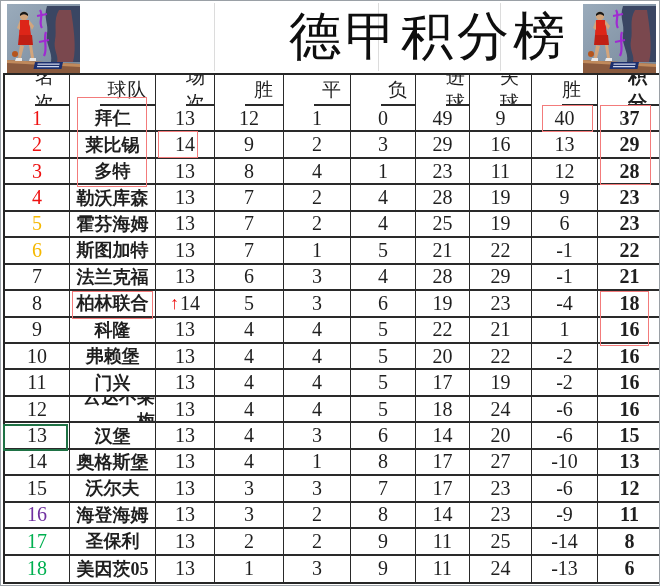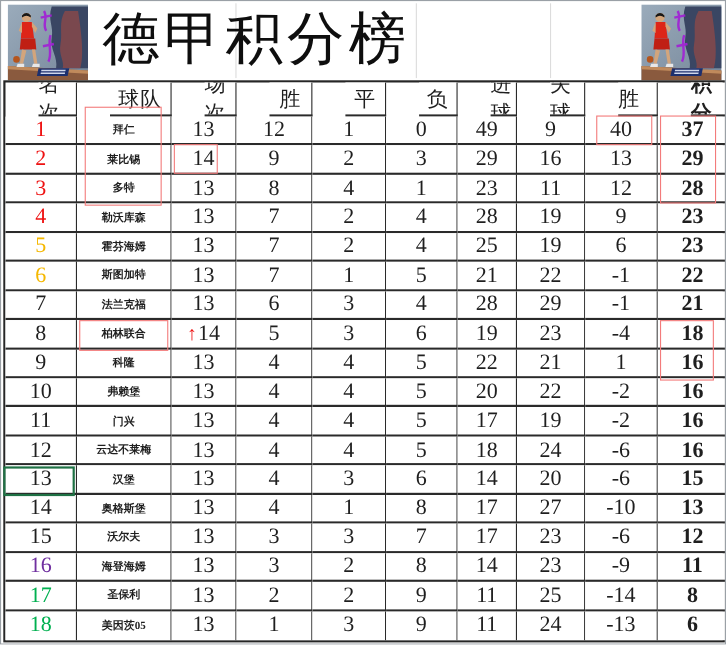--- a/index.html
+++ b/index.html
@@ -1,39 +1,39 @@
 <!DOCTYPE html>
 <html style="--rank-red: #ee1111; --rank-gold: #f5b800; --rank-purple: #7030a0; --rank-green: #00b050; --annotation-red: #f37b7b; --selection-green: #1f7245;"><head>
 <meta charset="utf-8">
 <style>
   html,body{margin:0;padding:0;background:#e8e8e8;}
   .page{position:relative;width:660px;height:586px;background:#fff;border:1px solid #9aa0a6;
         font-family:"Liberation Serif","DejaVu Serif",serif;overflow:hidden;box-sizing:border-box;}
   
   .title-band{position:absolute;left:0;top:0;width:660px;height:72px;}
   .grid-line-v{position:absolute;top:2px;height:68px;width:1px;background:#dcdcdc;}
-  .page-title{position:absolute;left:92px;right:92px;top:2px;height:68px;text-align:left;
+  .page-title{position:absolute;left:92px;right:92px;top:2px;height:68px;text-align:right;
         font-size:52px;line-height:68px;letter-spacing:4px;color:#0e0e0e;white-space:nowrap;}
   .artwork{position:absolute;top:3px;width:73px;height:70px;display:block;}
   .artwork.left{left:6px;}
   .artwork.right{left:582px;}
   
   .table{position:absolute;left:2px;top:72px;width:656px;height:511px;display:grid;
         grid-template-columns:65px 86px 59px 69px 67px 65px 54px 62px 66px 63px;
         grid-template-rows:31px repeat(18,1fr);
         border:2px solid #262626;box-sizing:border-box;background:#fff;}
   .trow{display:contents;}
   .cell{border-right:1px solid #2a2a2a;border-bottom:2px solid #2a2a2a;box-sizing:border-box;
         display:flex;align-items:center;justify-content:center;
         font-size:20px;color:#1f1f1f;overflow:hidden;background:#fff;}
   .cell:nth-child(10n){border-right:none;}
   .trow .cell:nth-child(10){border-right:none;font-weight:bold;}
   .trow:last-child .cell{border-bottom:none;}
   .hcell{font-size:19px;letter-spacing:1px;margin-left:30px;}
-  .c-team{font-size:10px;font-weight:600;letter-spacing:0;text-align:right;}
+  .c-team{font-size:18px;font-weight:600;letter-spacing:0;text-align:right;}
   .rank-red{color:var(--rank-red);}
   .rank-gold{color:var(--rank-gold);}
   .rank-black{color:#1f1f1f;}
   .rank-purple{color:var(--rank-purple);}
   .rank-green{color:var(--rank-green);}
   .up-arrow{color:var(--rank-red);font-weight:700;font-size:18px;margin-right:1px;line-height:1;}
   
   .hl{position:absolute;border:1.5px solid var(--annotation-red);pointer-events:none;box-sizing:border-box;}
   .sel{position:absolute;border:2px solid var(--selection-green);pointer-events:none;box-sizing:border-box;}
 </style>

